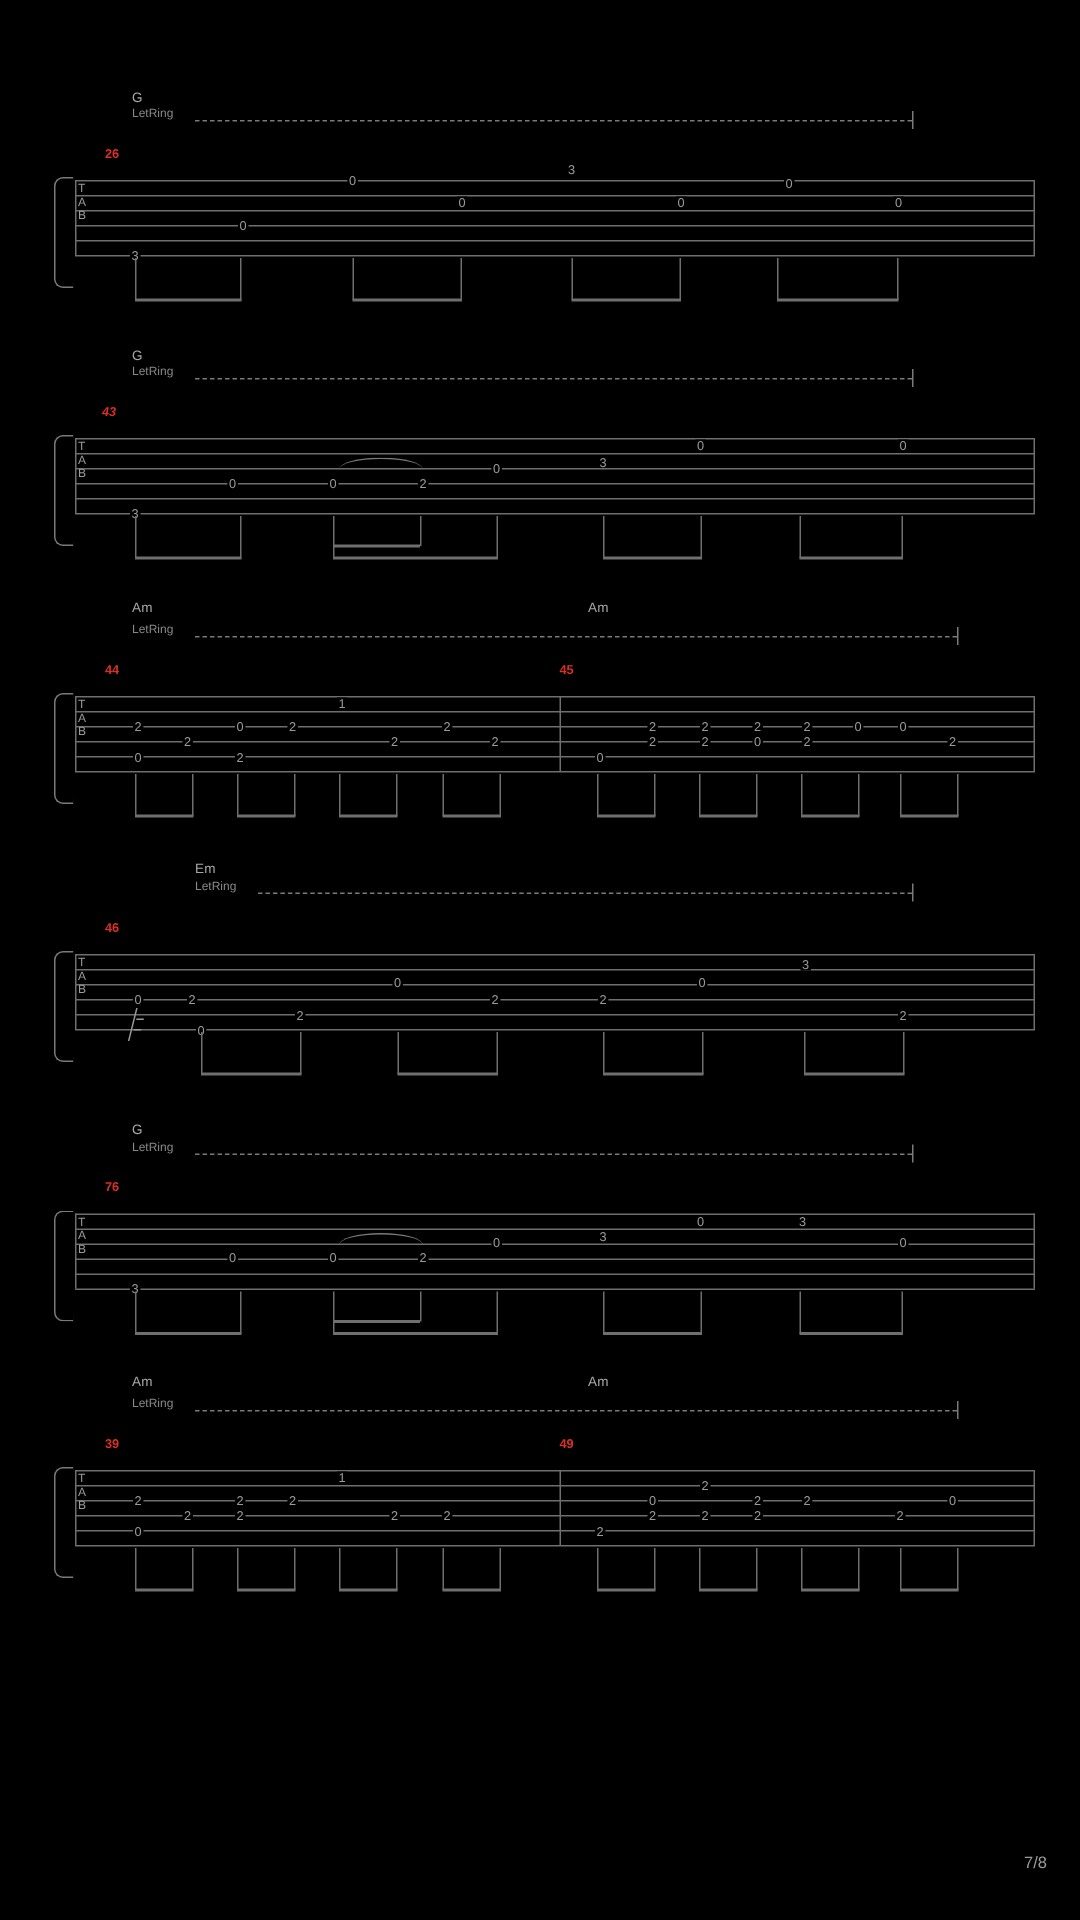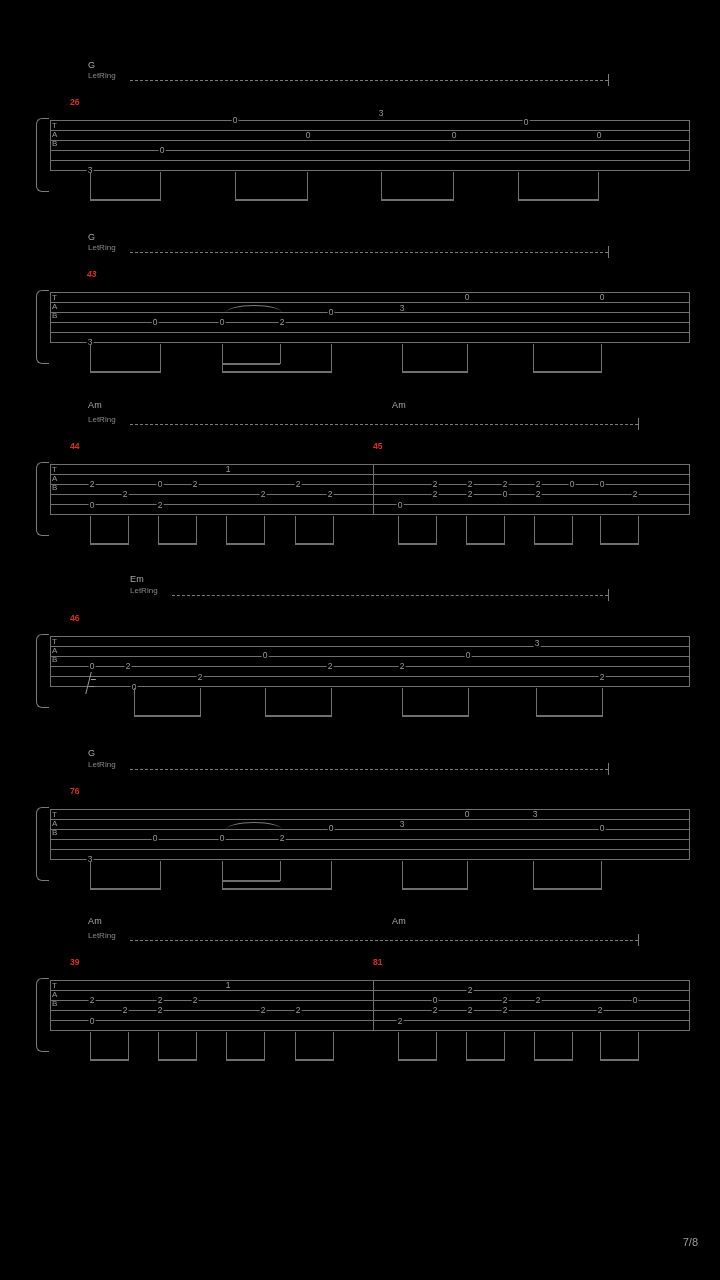--- a/index.html
+++ b/index.html
@@ -212,21 +212,21 @@
     <div class="stem" style="left:598px; top:172px; height:28px;"></div>
     <div class="beam" style="left:518px; top:199px; width:81px;"></div>
   </div>
 
   <div class="system" style="top:0;">
     <div class="chord-name" style="left:88px; top:232px;">G</div>
     <div class="letring" style="left:88px; top:243px;">LetRing</div>
     <div class="letring-line" style="left:130px; top:252px; width:478px;"></div>
     <div class="letring-end" style="left:608px; top:246px; height:12px;"></div>
 
-    <div class="measure-num" style="left:87px; top:269px;font-style:italic;">43</div>
+    <div class="measure-num" style="left:68px; top:269px;font-style:italic;">43</div>
 
     <div class="brace" style="top:290px; height:72px;"></div>
 
     <div class="staff" style="top:292px; height:50px;">
       <div class="sline" style="top:0px;"></div>
       <div class="sline" style="top:10px;"></div>
       <div class="sline" style="top:20px;"></div>
       <div class="sline" style="top:30px;"></div>
       <div class="sline" style="top:40px;"></div>
       <div class="sline" style="top:50px;"></div>
@@ -468,21 +468,21 @@
   </div>
 
   <div class="system" style="top:0;">
     <div class="chord-name" style="left:88px; top:916px;">Am</div>
     <div class="chord-name" style="left:392px; top:916px;">Am</div>
     <div class="letring" style="left:88px; top:931px;">LetRing</div>
     <div class="letring-line" style="left:130px; top:940px; width:508px;"></div>
     <div class="letring-end" style="left:638px; top:934px; height:12px;"></div>
 
     <div class="measure-num" style="left:70px; top:957px;">39</div>
-    <div class="measure-num" style="left:373px; top:957px;">81</div>
+    <div class="measure-num" style="left:373px; top:957px;">49</div>
 
     <div class="brace" style="top:978px; height:72px;"></div>
 
     <div class="staff" style="top:980px; height:50px;">
       <div class="sline" style="top:0px;"></div>
       <div class="sline" style="top:10px;"></div>
       <div class="sline" style="top:20px;"></div>
       <div class="sline" style="top:30px;"></div>
       <div class="sline" style="top:40px;"></div>
       <div class="sline" style="top:50px;"></div>

